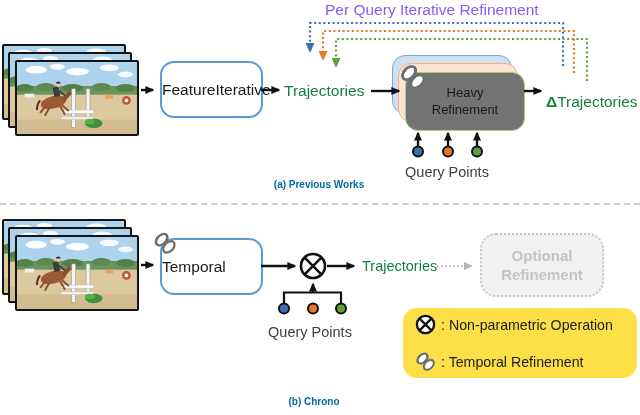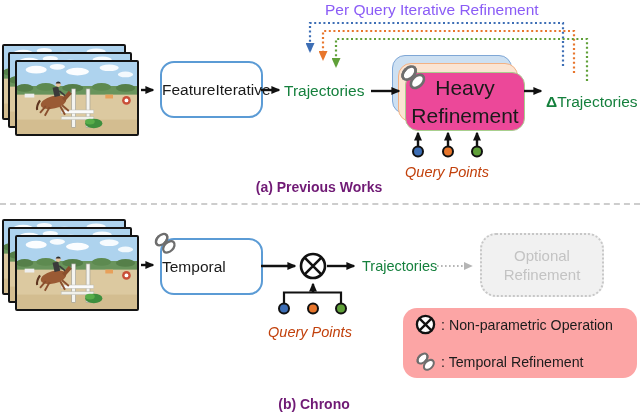--- a/index.html
+++ b/index.html
@@ -19,39 +19,39 @@
 
   
   .node{
     position:absolute;background:#ffffff;border:2px solid #5b9bd5;border-radius:14px;
     display:flex;flex-direction:row;align-items:center;justify-content:flex-start;
     font-size:15.5px;line-height:1.25;color:#1a1a1a;
   }
   .card{position:absolute;width:118px;height:57px;border-radius:13px;border:1.6px solid;}
   .card-blue{background:#cde0f2;border-color:#7fa7d6;}
   .card-orange{background:#fbe4d2;border-color:#f3b183;}
-  .card-green{background:#ec4899;border-color:#a8cf8e;display:flex;flex-direction:column;align-items:center;justify-content:center;font-size:21px;line-height:1.3;text-align:center;}
+  .card-green{background:#737373;border-color:#a8cf8e;display:flex;flex-direction:column;align-items:center;justify-content:center;font-size:13px;line-height:1.3;text-align:center;}
 
   .ghost-node{
     position:absolute;left:480px;top:233px;width:120px;height:60px;
     background:#f1f1f1;border:2px dotted #c7c7c7;border-radius:16px;
     display:flex;flex-direction:column;align-items:center;justify-content:center;
-    font-size:15px;line-height:1.3;color:#c3c3c3;font-weight:400;
+    font-size:15px;line-height:1.3;color:#c3c3c3;font-weight:700;
   }
 
   .flow-label{position:absolute;font-size:15.5px;color:#15803d;}
-  .small-label{position:absolute;font-size:14.5px;color:#c2410c;font-style:italic;}
-  .caption{position:absolute;font-size:14px;font-weight:bold;color:#701a75;transform:translateX(-50%);}
+  .small-label{position:absolute;font-size:14.5px;color:#404040;}
+  .caption{position:absolute;font-size:10px;font-weight:bold;color:#0369a1;transform:translateX(-50%);}
   #header-a{position:absolute;left:325px;top:1px;width:265px;text-align:left;font-size:15.5px;color:#8b5cf6;}
 
   #divider{position:absolute;left:0;top:203px;width:640px;border-top:2px dashed #cdcdcd;}
 
   #legend{
     position:absolute;left:403px;top:308px;width:234px;height:70px;
-    background:#fca5a5;border-radius:14px;
+    background:#fde047;border-radius:14px;
     display:flex;flex-direction:column;justify-content:center;gap:16px;padding:0;box-sizing:border-box;
   }
   .legend-row{display:flex;align-items:center;margin-left:12px;font-size:14.2px;color:#1c1c1c;}
   .legend-row .licon{margin-right:5px;display:flex;align-items:center;}
 
   #connectors{position:absolute;left:0;top:0;pointer-events:none;}
   .chain{position:absolute;}
 </style>
 </head>
 <body>

